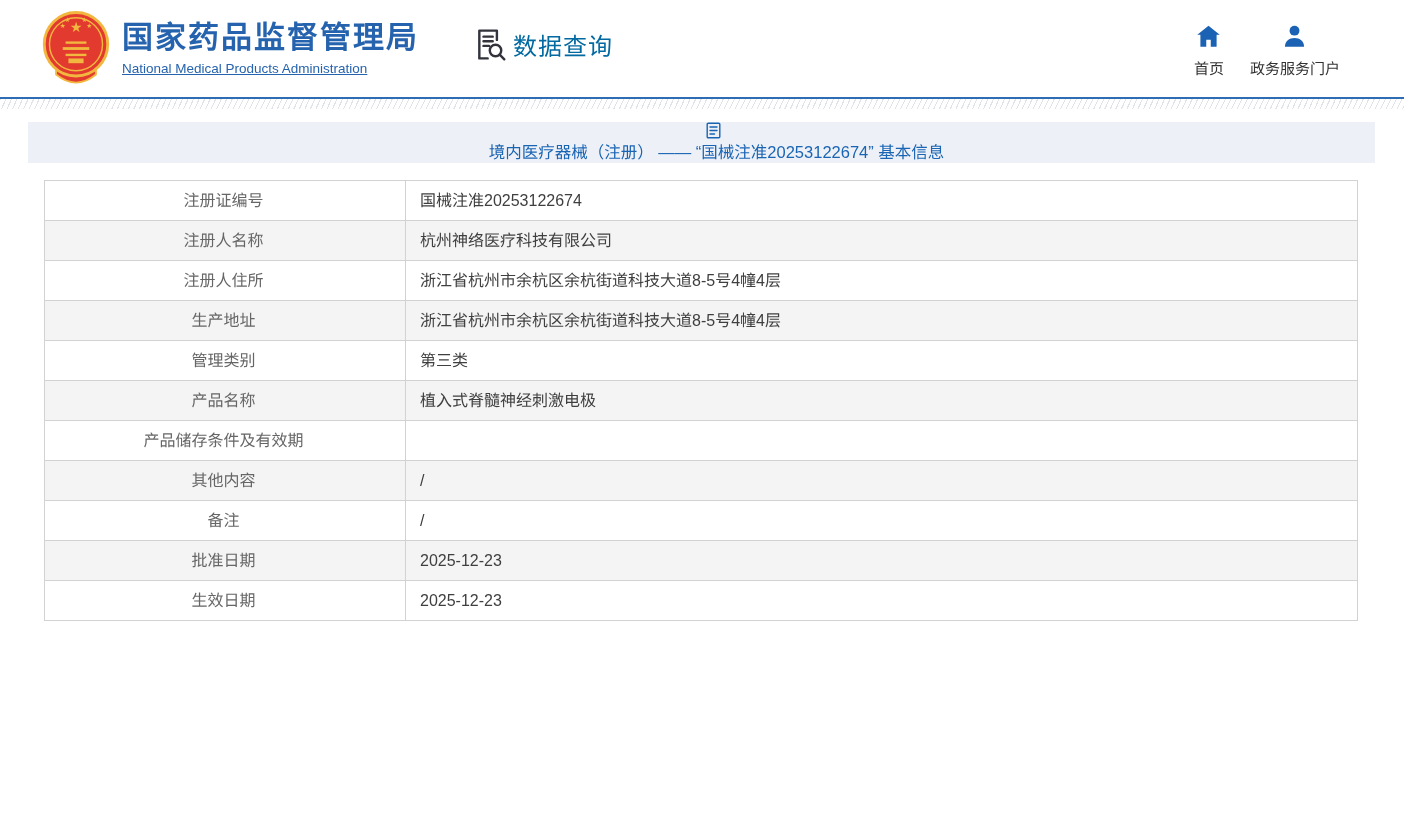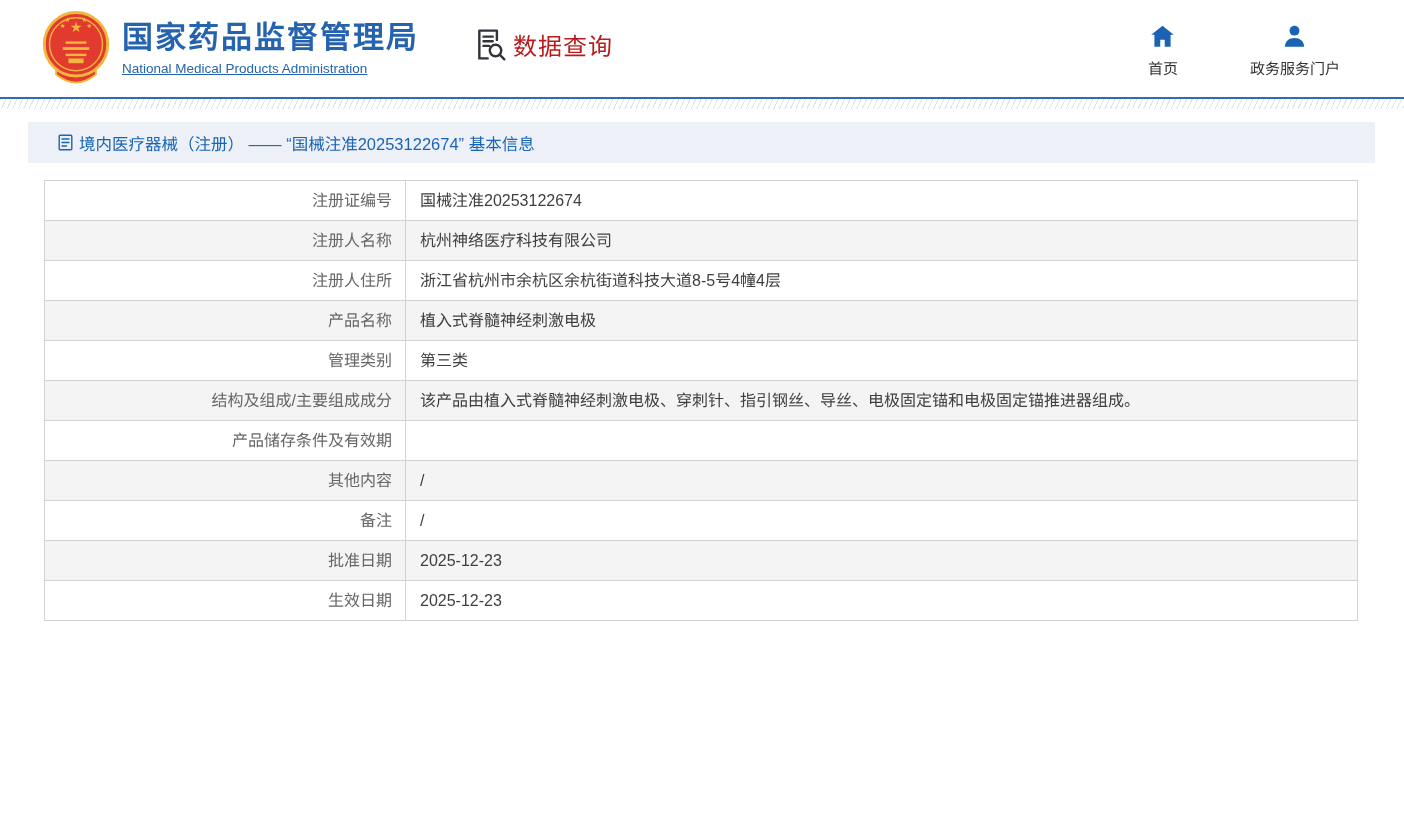--- a/index.html
+++ b/index.html
@@ -43,25 +43,25 @@
     letter-spacing: 2px; line-height: 1.1;
   }
   .brand-en { font-size: 13.5px; color: var(--brand-blue); margin-top: 5px; text-decoration: underline; }
 
   .data-query {
     display: flex; align-items: center;
     margin-left: 52px; margin-top: -8px; cursor: pointer;
   }
   .data-query svg { width: 37px; height: 37px; display: block; }
   .data-query-label {
-    font-size: 24px; color: #b91c1c; margin-left: 5px; font-weight: 500;
+    font-size: 24px; color: #0369a1; margin-left: 5px; font-weight: 500;
     letter-spacing: 1px;
   }
 
-  .top-nav { margin-left: auto; display: flex; gap: 72px; }
+  .top-nav { margin-left: auto; display: flex; gap: 26px; }
   .nav-item {
     display: flex; flex-direction: column; align-items: center;
     cursor: pointer; padding-top: 4px;
   }
   .nav-item svg { width: 27px; height: 27px; display: block; fill: var(--icon-blue); }
   .nav-label { margin-top: 7px; font-size: 15px; color: #333; }
 
   
   .header-divider {
     border-top: 2px solid var(--stripe-line-blue);
@@ -73,20 +73,21 @@
     );
   }
 
   
   .breadcrumb-bar {
     margin: 13px 29px 0 28px;
     height: 41px;
     background: var(--titlebar-bg);
     display: flex; align-items: center;
     padding-left: 30px;
+    flex-direction: column;
   }
   .breadcrumb-bar svg { width: 15px; height: 17px; display: block; margin-right: 6px; }
   .breadcrumb-title {
     color: var(--titlebar-text);
     font-size: 16.5px;
   }
 
   
   .info-table {
     margin: 17px 46px 0 44px;
@@ -95,21 +96,21 @@
     table-layout: fixed;
   }
   .info-table td {
     border: 1px solid var(--border-gray);
     font-size: 16px;
     line-height: 23px;
     vertical-align: middle;
   }
   .info-table tr:nth-child(even) { background: var(--row-alt-bg); }
   .label-cell {
-    text-align: right;
+    text-align: center;
     color: var(--label-gray);
     padding: 8px 13px 8px 10px;
     margin-left: 35px;
   }
   .value-cell {
     text-align: left;
     color: var(--text-dark);
     padding: 6px 14px;
     word-break: break-all;
   }
@@ -198,32 +199,32 @@
       </tr>
       <tr>
         <td class="label-cell">注册人名称</td>
         <td class="value-cell">杭州神络医疗科技有限公司</td>
       </tr>
       <tr>
         <td class="label-cell">注册人住所</td>
         <td class="value-cell">浙江省杭州市余杭区余杭街道科技大道8-5号4幢4层</td>
       </tr>
       <tr>
+        <td class="label-cell">生产地址</td>
+        <td class="value-cell">浙江省杭州市余杭区余杭街道科技大道8-5号4幢4层</td>
+      </tr>
+      <tr>
+        <td class="label-cell">管理类别</td>
+        <td class="value-cell">第三类</td>
+      </tr>
+      <tr>
         <td class="label-cell">产品名称</td>
         <td class="value-cell">植入式脊髓神经刺激电极</td>
       </tr>
       <tr>
-        <td class="label-cell">管理类别</td>
-        <td class="value-cell">第三类</td>
-      </tr>
-      <tr>
-        <td class="label-cell">结构及组成/主要组成成分</td>
-        <td class="value-cell">该产品由植入式脊髓神经刺激电极、穿刺针、指引钢丝、导丝、电极固定锚和电极固定锚推进器组成。</td>
-      </tr>
-      <tr>
         <td class="label-cell">产品储存条件及有效期</td>
         <td class="value-cell"></td>
       </tr>
       <tr>
         <td class="label-cell">其他内容</td>
         <td class="value-cell">/</td>
       </tr>
       <tr>
         <td class="label-cell">备注</td>
         <td class="value-cell">/</td>

